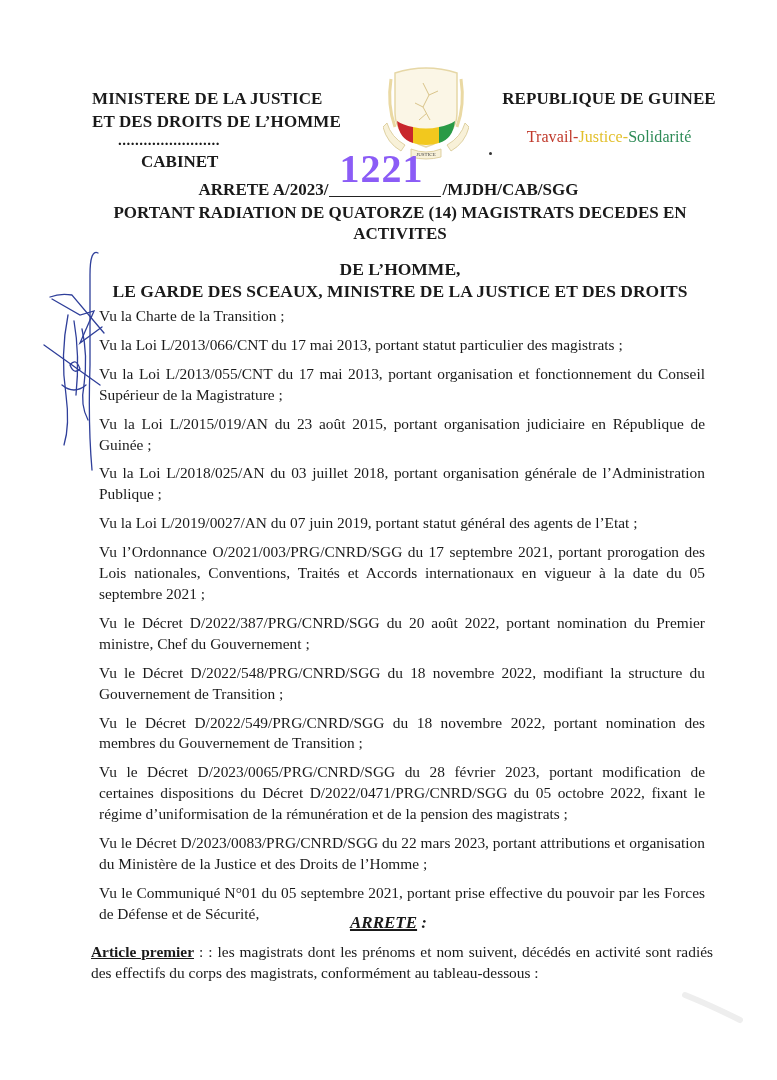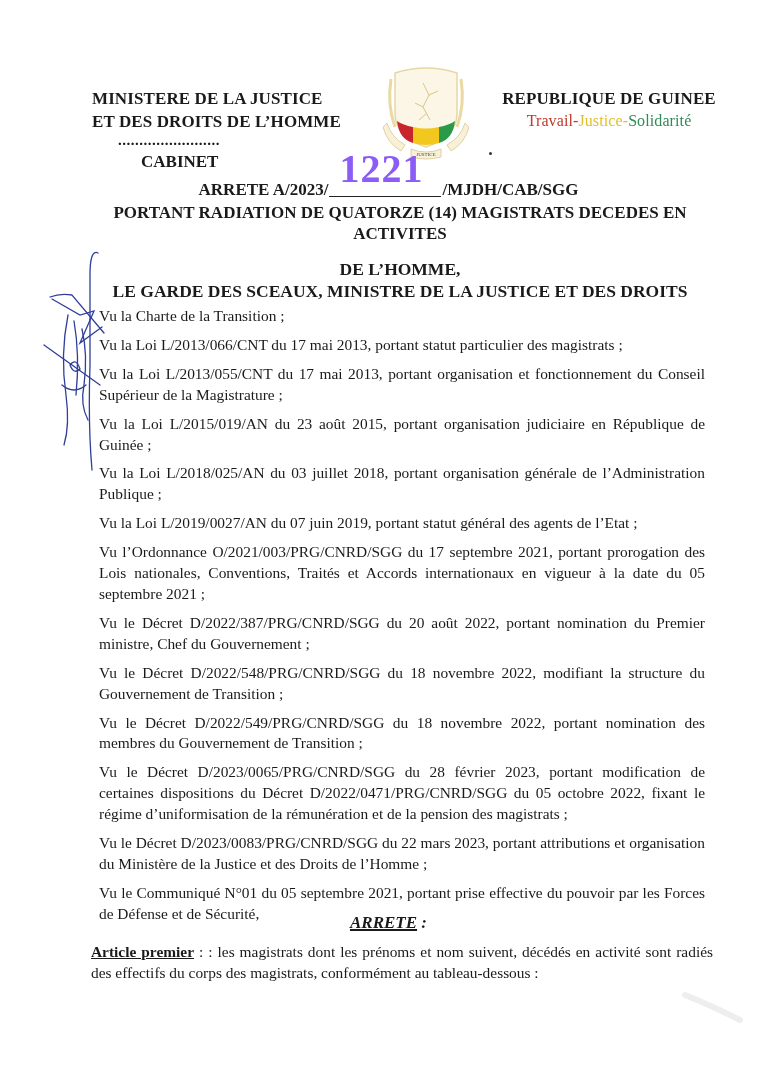--- a/index.html
+++ b/index.html
@@ -2,21 +2,21 @@
 <html><head>
 <meta charset="utf-8">
 <style>
   html, body { margin: 0; padding: 0; background: #ffffff; }
   body { width: 777px; height: 1080px; position: relative; overflow: hidden;
          font-family: "Liberation Serif", "DejaVu Serif", serif; color: #1a1a1a; }
   .abs { position: absolute; }
   .hdr { font-size: 17px; font-weight: bold; line-height: 23px; letter-spacing: 0.1px; }
   .left-hdr { left: 92px; top: 87px; }
   .right-hdr { left: 480px; top: 87px; text-align: center; width: 258px; }
-  .motto { font-size: 16px; font-weight: normal; line-height: 22px; margin-top: 0px; }
+  .motto { font-size: 16px; font-weight: normal; line-height: 22px; margin-top: 16px; }
   .dots { left: 118px; top: 132px; font-size: 15px; font-weight: bold; letter-spacing: 0.5px; }
   .cabinet { left: 141px; top: 152px; font-size: 17px; font-weight: bold; }
   .emblem { left: 383px; top: 65px; width: 86px; height: 95px; }
   .small-dot { left: 489px; top: 152px; width: 3px; height: 3px; background: #333; border-radius: 50%; }
   .arrete-line { left: 0; width: 777px; top: 178px; text-align: center; font-size: 17px; font-weight: bold; }
   .arrete-line .num-slot { display: inline-block; width: 112px; border-bottom: 1.4px solid #222; position: relative; height: 18px; vertical-align: -2px; margin: 0 1px; }
   .arrete-num { position: absolute; left: 10px; top: -33px; font-size: 40px; color: #8b5cf6; font-weight: bold; letter-spacing: 1px;
                 font-family: "Liberation Serif", "DejaVu Serif", serif; }
   .title { left: 80px; width: 640px; top: 202px; text-align: center; font-size: 17px; font-weight: bold; line-height: 21px; }
   .garde { left: 80px; width: 640px; top: 258px; text-align: center; font-size: 17.5px; font-weight: bold; line-height: 22px; }

